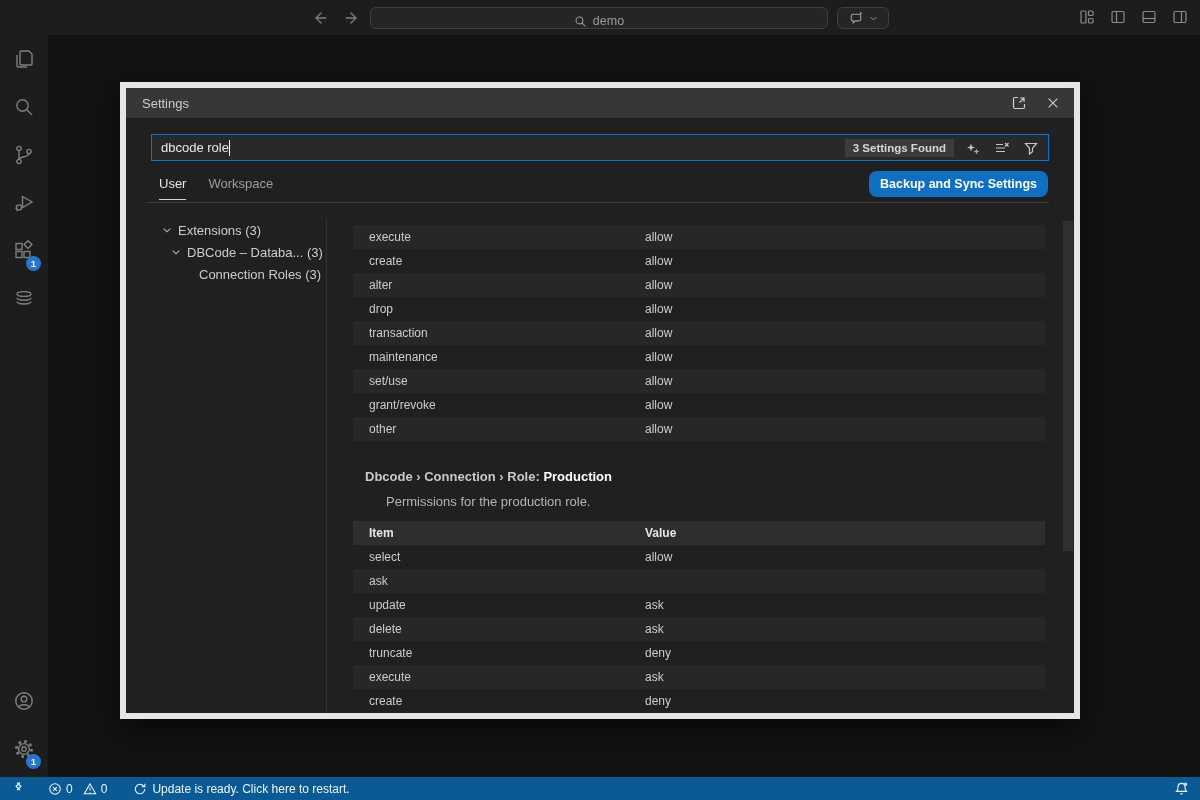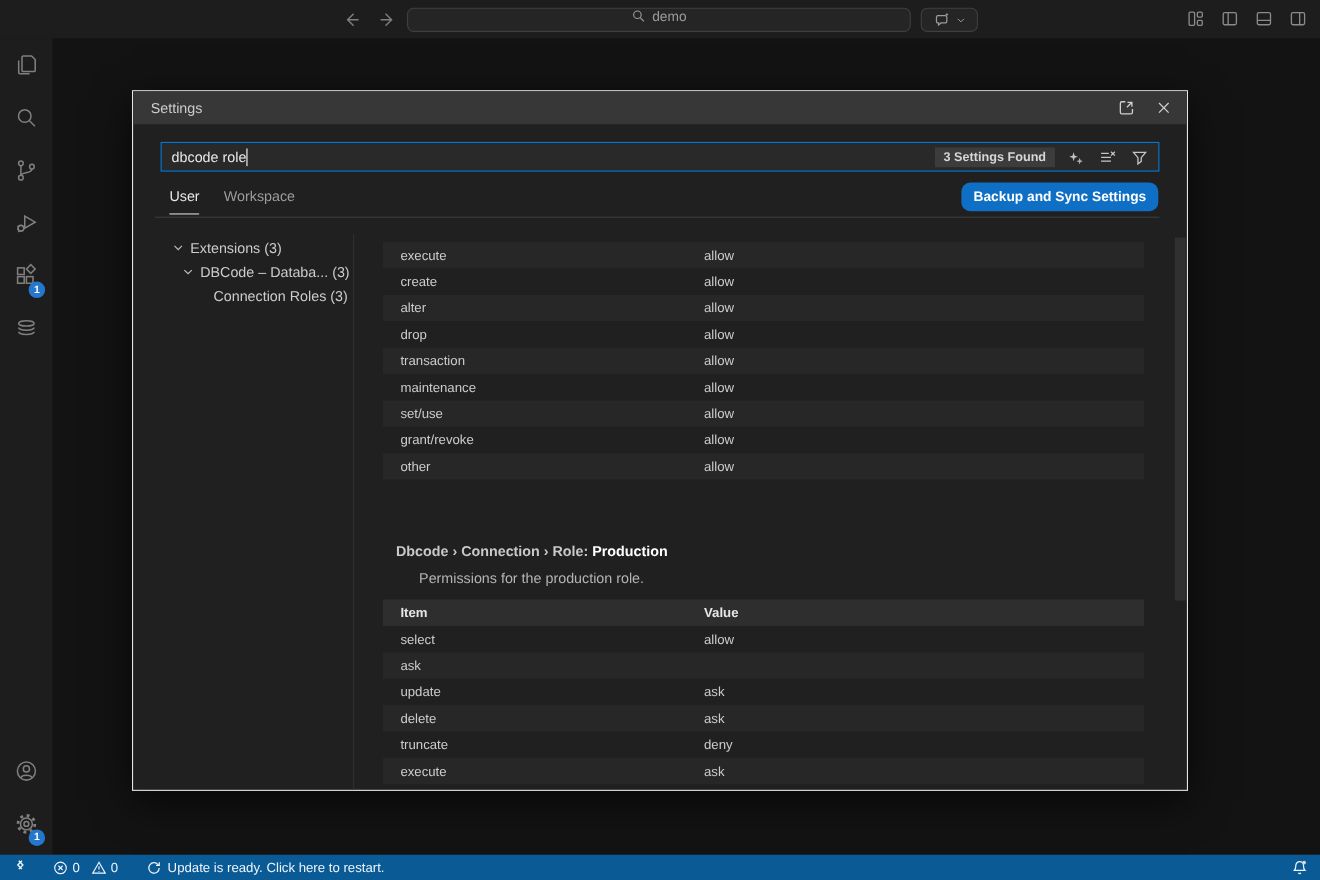--- a/index.html
+++ b/index.html
@@ -10,21 +10,21 @@
   }
   svg { display:block; }
 
   
   .titlebar { position:absolute; left:0; top:0; width:1200px; height:35px; background:#1d1d1d; }
   .nav-arrows { position:absolute; left:312px; top:9px; display:flex; gap:12px; color:#7e7e7e; }
   .nav-arrows .nav-btn { width:18px; height:18px; display:flex; align-items:center; justify-content:center; }
   .cmd-center {
     position:absolute; left:370px; top:7px; width:458px; height:22px;
     background:#252526; border:1px solid #3f3f40; border-radius:6px;
-    display:flex; align-items:flex-start; justify-content:center; gap:6px;
+    display:flex; align-items:flex-end; justify-content:center; gap:6px;
     color:#9b9b9b; font-size:12.5px;
   }
   .copilot-btn {
     position:absolute; left:837px; top:7px; width:52px; height:22px;
     background:#252526; border:1px solid #3f3f40; border-radius:6px;
     display:flex; align-items:center; justify-content:center; gap:5px; color:#9b9b9b;
   }
   .win-icons { position:absolute; right:12px; top:9px; display:flex; gap:15px; color:#8b8b8b; }
 
   
@@ -36,21 +36,21 @@
     position:absolute; right:7px; bottom:4px; min-width:15px; height:15px; border-radius:8px;
     background:#2577ce; color:#fff; font-size:9.5px; line-height:15px; text-align:center; font-weight:700;
   }
 
   
   .backdrop { position:absolute; left:48px; top:35px; right:0; bottom:23px; background:#131313; }
 
   
   .dialog {
     position:absolute; left:120px; top:82px; width:960px; height:637px;
-    background:#202020; border:1px solid #e5e5e5; box-shadow:0 10px 34px rgba(0,0,0,.65);
+    background:#202020; border:6px solid #e5e5e5; box-shadow:0 10px 34px rgba(0,0,0,.65);
   }
   .dlg-titlebar {
     position:absolute; left:0; top:0; right:0; height:30px; background:#373737;
     display:flex; align-items:center; padding:0 12px 0 16px; color:#cccccc; font-size:13px;
   }
   .dlg-title { flex:1; }
   .dlg-tb-icons { display:flex; gap:16px; color:#cfcfcf; }
   .dlg-tb-icons .icon-btn { width:18px; height:18px; display:flex; align-items:center; justify-content:center; }
 
   .dlg-search {
@@ -85,21 +85,21 @@
   .toc-item.lvl2 { padding-left:70px; }
 
   .settings-list { flex:1; position:relative; padding-top:7px; overflow:hidden; }
   .perm-table { width:692px; margin-left:26px; }
   .t-row { height:24px; display:flex; align-items:center; padding-left:16px; font-size:12px; color:#cccccc; }
   .t-row .c1 { width:276px; flex:none; }
   .t-header { background:#2e2e2e; font-weight:700; color:#e6e6e6; }
   #table-top .t-row:nth-child(odd) { background:#272727; }
   #table-bottom .t-row:nth-child(even) { background:#272727; }
 
-  .setting-heading { margin:57px 0 0 38px; font-size:13px; font-weight:700; color:#c9c9c9; }
+  .setting-heading { margin:28px 0 0 38px; font-size:13px; font-weight:700; color:#c9c9c9; }
   .setting-heading .setting-name { color:#ffffff; }
   .setting-desc { margin:10px 0 0 59px; font-size:13px; color:#b4b4b4; }
   .table2-wrap { margin-top:12px; }
 
   .scroll-thumb { position:absolute; right:1px; top:3px; width:10px; height:330px; background:rgba(121,121,121,.18); }
 
   
   .statusbar {
     position:absolute; left:0; right:0; bottom:0; height:23px; background:#0a5a96;
     color:#eef5fb; font-size:12px; display:flex; align-items:center; padding:0 11px; gap:8px;

